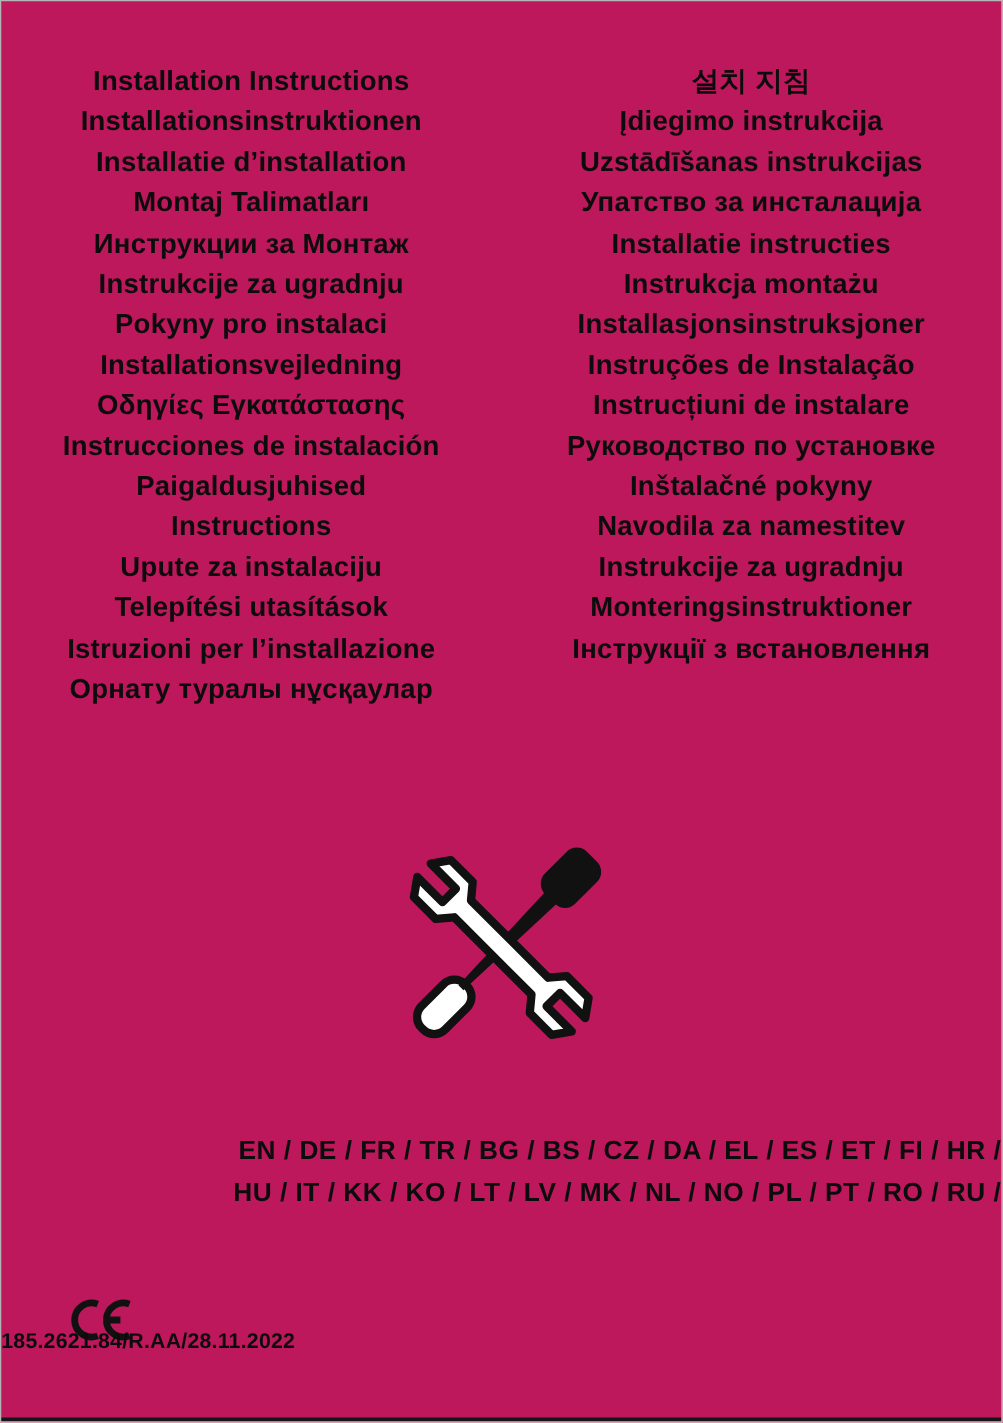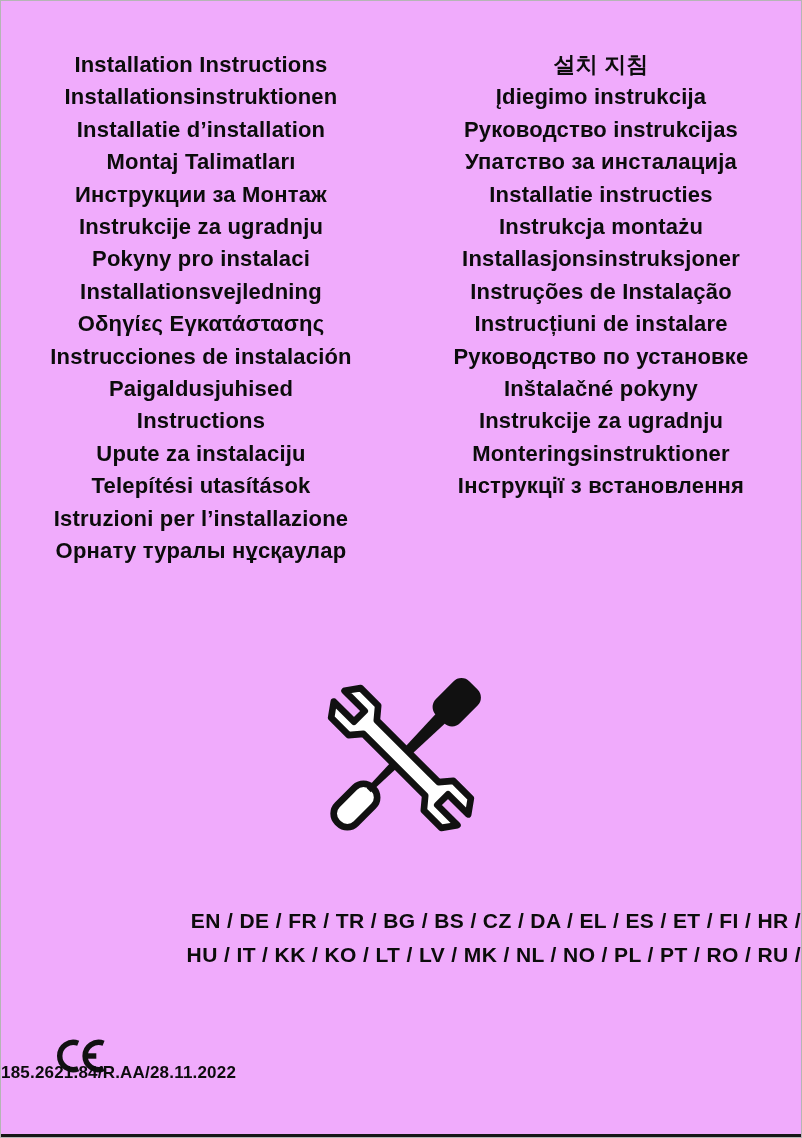--- a/index.html
+++ b/index.html
@@ -1,20 +1,20 @@
 <!DOCTYPE html>
 <html><head>
 <meta charset="utf-8">
 <style>
   html, body { margin: 0; padding: 0; background: #ffffff; }
   .page {
     position: relative;
     width: 802px;
     height: 1138px;
-    background: #f0abfc;
+    background: #be185d;
     border: 1px solid #b5b5b5;
     box-sizing: border-box;
     overflow: hidden;
     font-family: "Liberation Sans", sans-serif;
     font-weight: 700;
     color: #0c0c0c;
   }
   .titles {
     position: absolute;
     top: 48px;
@@ -94,29 +94,30 @@
       <div class="line">Paigaldusjuhised</div>
       <div class="line">Instructions</div>
       <div class="line">Upute za instalaciju</div>
       <div class="line">Telepítési utasítások</div>
       <div class="line">Istruzioni per l’installazione</div>
       <div class="line">Орнату туралы нұсқаулар</div>
     </div>
     <div class="col">
       <div class="line">설치 지침</div>
       <div class="line">Įdiegimo instrukcija</div>
-      <div class="line">Руководство instrukcijas</div>
+      <div class="line">Uzstādīšanas instrukcijas</div>
       <div class="line">Упатство за инсталација</div>
       <div class="line">Installatie instructies</div>
       <div class="line">Instrukcja montażu</div>
       <div class="line">Installasjonsinstruksjoner</div>
       <div class="line">Instruções de Instalação</div>
       <div class="line">Instrucțiuni de instalare</div>
       <div class="line">Руководство по установке</div>
       <div class="line">Inštalačné pokyny</div>
+      <div class="line">Navodila za namestitev</div>
       <div class="line">Instrukcije za ugradnju</div>
       <div class="line">Monteringsinstruktioner</div>
       <div class="line">Інструкції з встановлення</div>
     </div>
   </div>
 
   <div class="icon-wrap">
     <svg width="190" height="190" viewBox="0 0 200 200">
 
       <g transform="rotate(45 52 150)">

